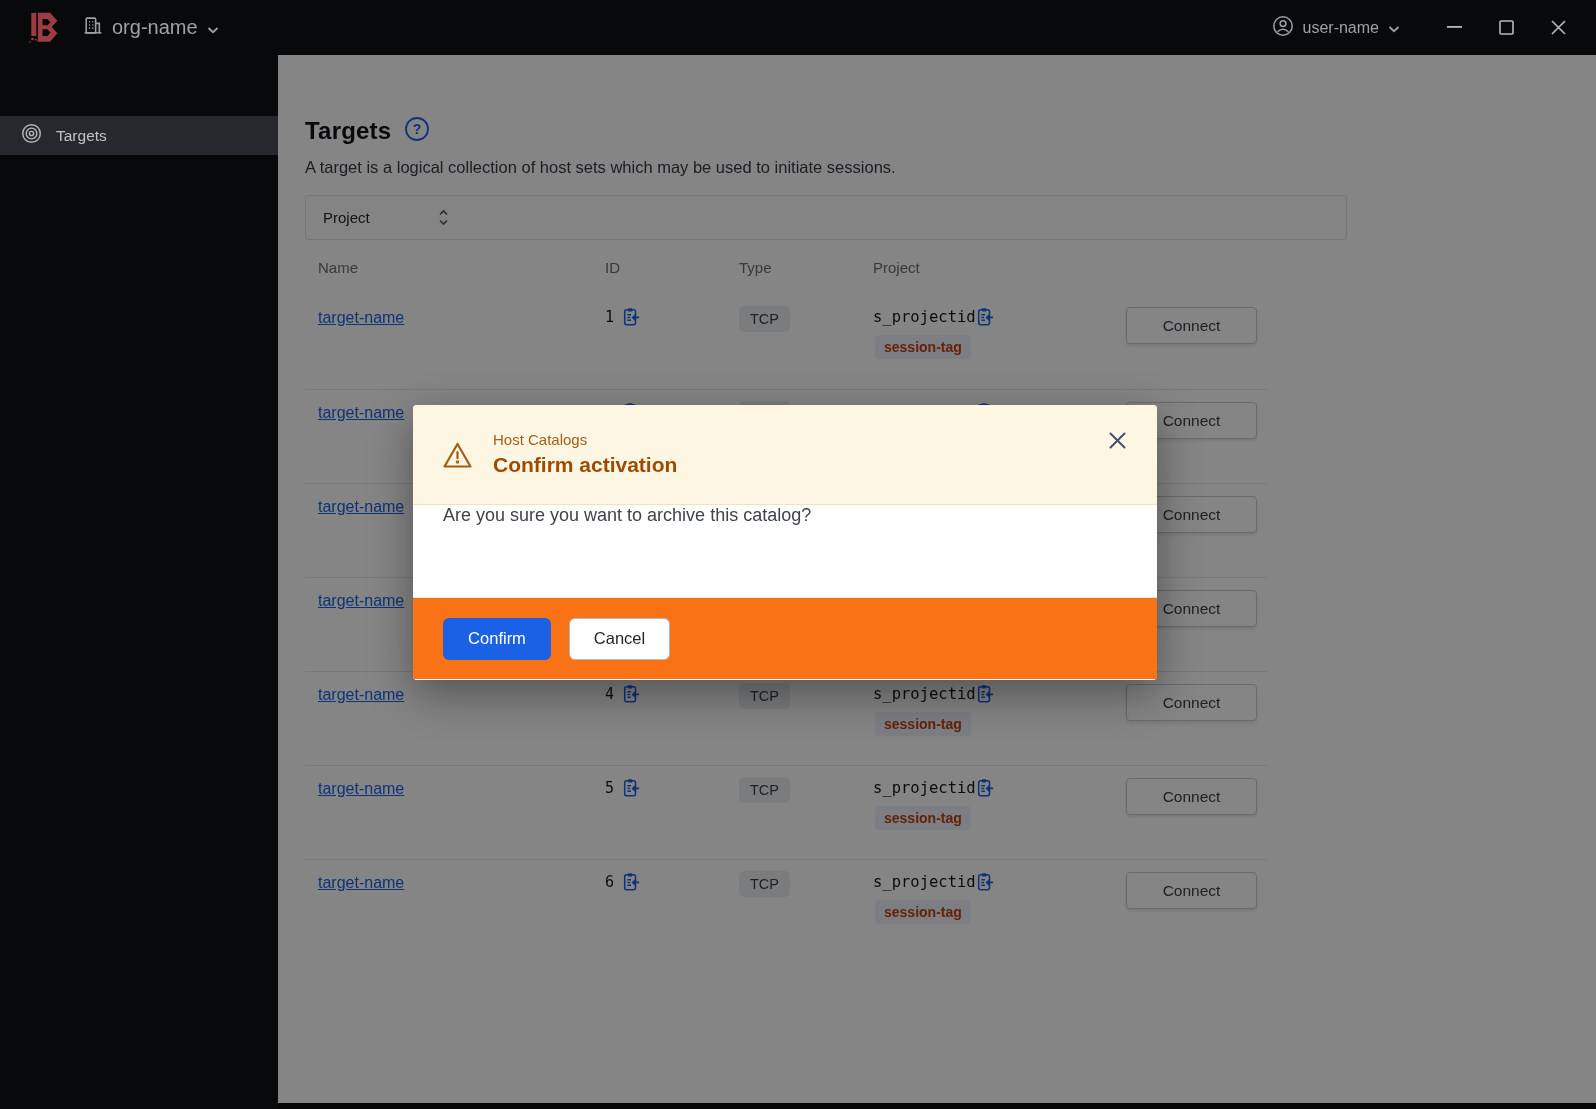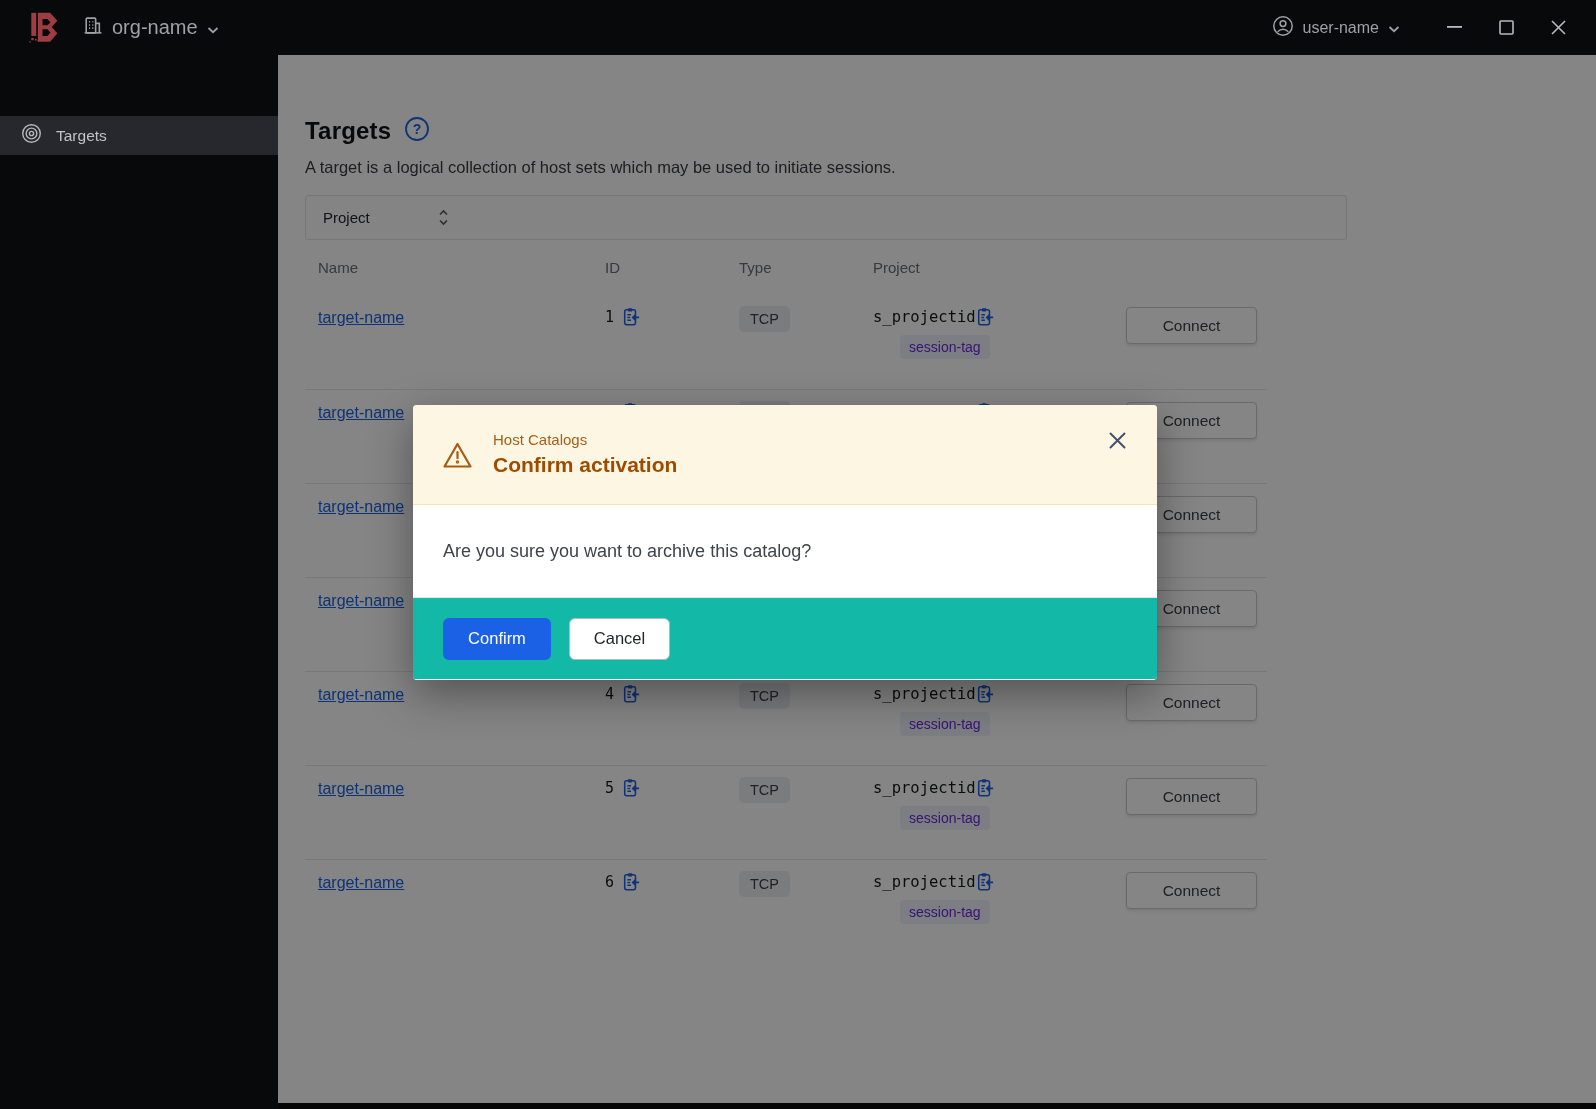--- a/index.html
+++ b/index.html
@@ -37,38 +37,38 @@
   .row{display:grid;grid-template-columns:300px 134px 134px 253px 1fr;height:94px;box-sizing:border-box;}
   .row + .row{border-top:1px solid #e4e6ea;}
   .cell{position:relative;}
   .name-link{position:absolute;left:13px;top:14px;font-size:16px;color:#1c63e3;text-decoration:underline;cursor:pointer;}
   .id-wrap{position:absolute;left:0;top:12px;display:flex;align-items:center;gap:8px;}
   .id-val{font-family:"DejaVu Sans Mono",monospace;font-size:15px;color:#16181c;}
   .type-badge{position:absolute;left:0;top:11px;background:#ebeef2;color:#3c4046;border-radius:5px;
     padding:5px 11px;font-size:14.5px;}
   .proj-wrap{position:absolute;left:0;top:12px;display:flex;align-items:center;}
   .proj-val{font-family:"DejaVu Sans Mono",monospace;font-size:15.5px;color:#14161a;}
-  .tag-badge{position:absolute;left:27px;top:40px;background:#edf2fb;color:#6d28d9;border-radius:4px;
-    padding:4px 9px;font-size:14px;cursor:pointer;}
+  .tag-badge{position:absolute;left:2px;top:40px;background:#edf2fb;color:#c2410c;border-radius:4px;
+    padding:4px 9px;font-size:14px;cursor:pointer;font-weight:bold;}
   .connect-btn{position:absolute;left:0;top:12px;width:131px;height:37px;border:1px solid #c9ccd1;border-radius:4px;
     background:#ffffff;font-size:15.5px;color:#3a3e44;font-family:"Liberation Sans",sans-serif;
     box-shadow:0 2px 3px rgba(0,0,0,.10);cursor:pointer;}
   .copy-icon{display:inline-flex;cursor:pointer;}
   
   .dim{position:absolute;inset:0;background:rgba(0,0,0,.48);z-index:10;}
   .modal{position:absolute;left:135px;top:350px;width:744px;height:275px;background:#fff;border-radius:4px;
     overflow:hidden;z-index:30;box-shadow:0 14px 44px rgba(0,0,0,.38);}
   .modal-head{position:relative;height:100px;background:#fdf6e3;border-bottom:1px solid #f0e3bd;box-sizing:border-box;}
   .warn-icon{position:absolute;left:29px;top:36px;}
   .modal-eyebrow{position:absolute;left:80px;top:26px;font-size:15px;color:#a65f17;}
   .modal-title{position:absolute;left:80px;top:48px;font-size:21px;font-weight:bold;color:#9e4b00;}
   .modal-close{position:absolute;right:30px;top:26px;cursor:pointer;}
-  .modal-body{height:92px;display:flex;align-items:center;box-sizing:border-box;padding-left:30px;}
+  .modal-body{height:92px;display:flex;align-items:flex-start;box-sizing:border-box;padding-left:30px;}
   .modal-question{font-size:18px;color:#3f434a;}
-  .modal-foot{height:82px;background:#14b8a6;border-top:1px solid #e5e7ea;display:flex;align-items:center;
+  .modal-foot{height:82px;background:#f97316;border-top:1px solid #e5e7ea;display:flex;align-items:center;
     padding-left:30px;gap:18px;box-sizing:border-box;}
   .btn-confirm{width:108px;height:42px;background:#1b61e6;color:#fff;border:none;border-radius:6px;
     font-size:16.5px;font-family:"Liberation Sans",sans-serif;cursor:pointer;}
   .btn-cancel{width:101px;height:42px;background:#fff;color:#1f2328;border:1px solid #b4b8bf;border-radius:6px;
     font-size:16.5px;font-family:"Liberation Sans",sans-serif;cursor:pointer;}
 </style>
 </head>
 <body>
 
 <div class="titlebar">

